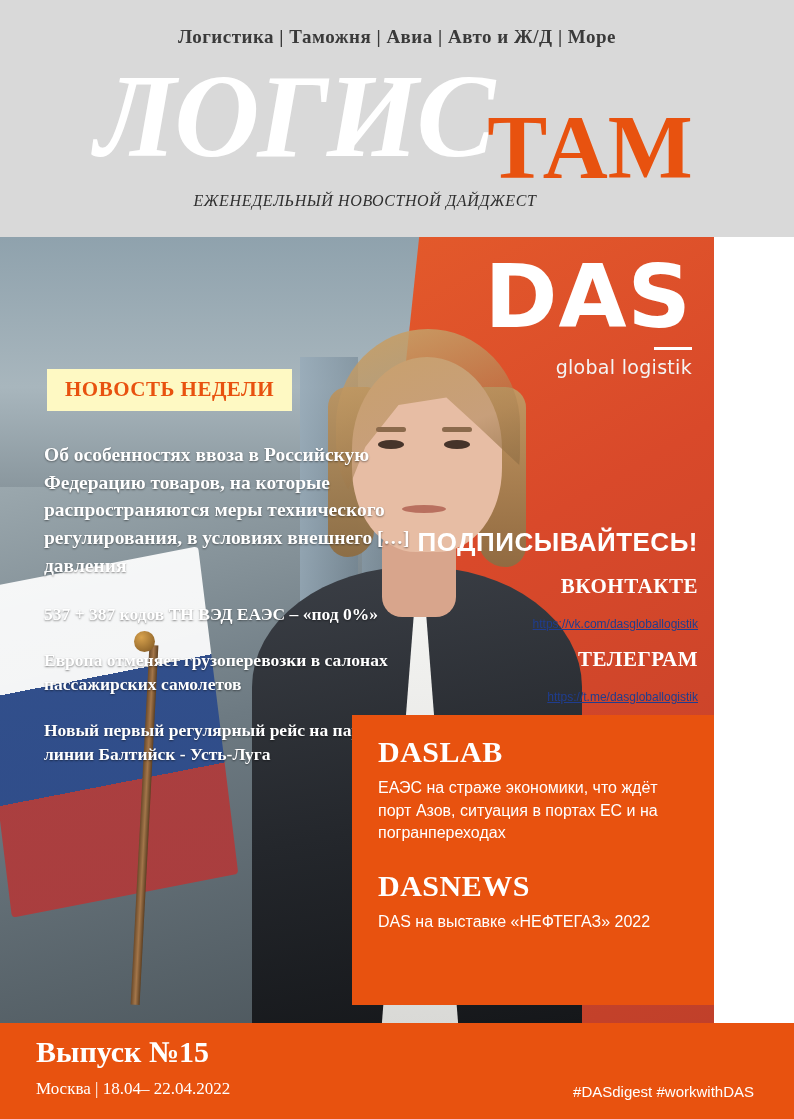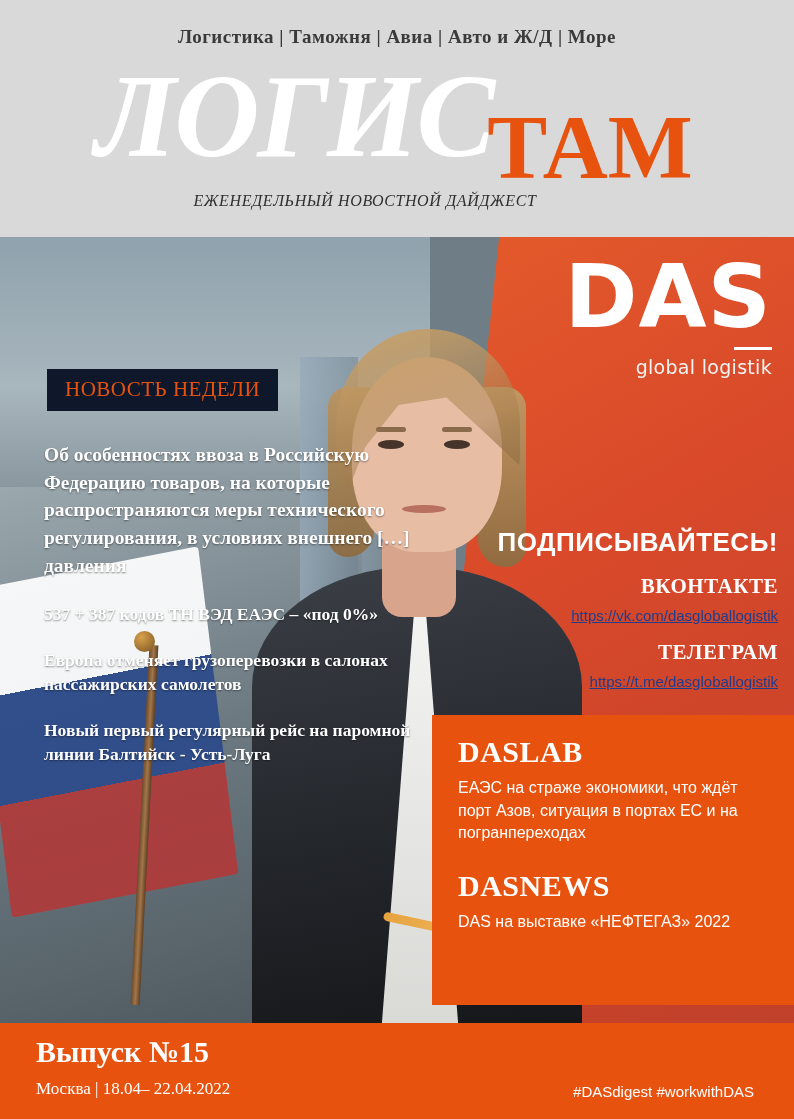--- a/index.html
+++ b/index.html
@@ -78,21 +78,21 @@
     font-size: 16px;
     color: #2f2f2f;
     letter-spacing: 0.6px;
     margin-left: 35px;
   }
 
   
   .hero {
     position: absolute;
     left: 0; top: 237px;
-    width: 794px;
+    width: 714px;
     height: 786px;
     overflow: hidden;
     background: #6f7d86;
   }
   .hero-bg-left {
     position: absolute;
     left: 0; top: 0;
     width: 430px;
     height: 786px;
     background: linear-gradient(165deg, #7f8f98 0%, #9aa7ad 28%, #6d7a82 60%, #4c565c 100%);
@@ -273,25 +273,25 @@
     font-family: "DejaVu Sans", sans-serif;
     font-size: 19px;
     color: #f4f4f4;
     letter-spacing: .3px;
   }
 
   
   .nw-badge {
     position: absolute;
     left: 47px; top: 132px;
-    background: #0f172a;
+    background: #fef9c3;
     padding: 8px 18px 9px 18px;
     font-family: "Liberation Serif", serif;
     font-size: 21px;
-    font-weight: normal;
+    font-weight: bold;
     color: #e8520f;
     letter-spacing: .5px;
   }
   .lead {
     position: absolute;
     left: 44px; top: 204px;
     width: 380px;
     font-family: "Liberation Serif", serif;
     font-size: 19.5px;
     font-weight: bold;
@@ -331,23 +331,23 @@
   .social-name {
     font-family: "Liberation Serif", serif;
     font-size: 21px;
     font-weight: bold;
     color: #ffffff;
     margin-top: 16px;
     letter-spacing: .5px;
   }
   .social-link {
     font-family: "Liberation Sans", sans-serif;
-    font-size: 15px;
+    font-size: 12px;
     color: #1f3d8f;
-    margin-top: 8px;
+    margin-top: 18px;
     text-decoration: underline;
     word-break: break-all;
     display: block;
   }
 
   
   .panel {
     position: absolute;
     right: 0; top: 478px;
     width: 362px;

